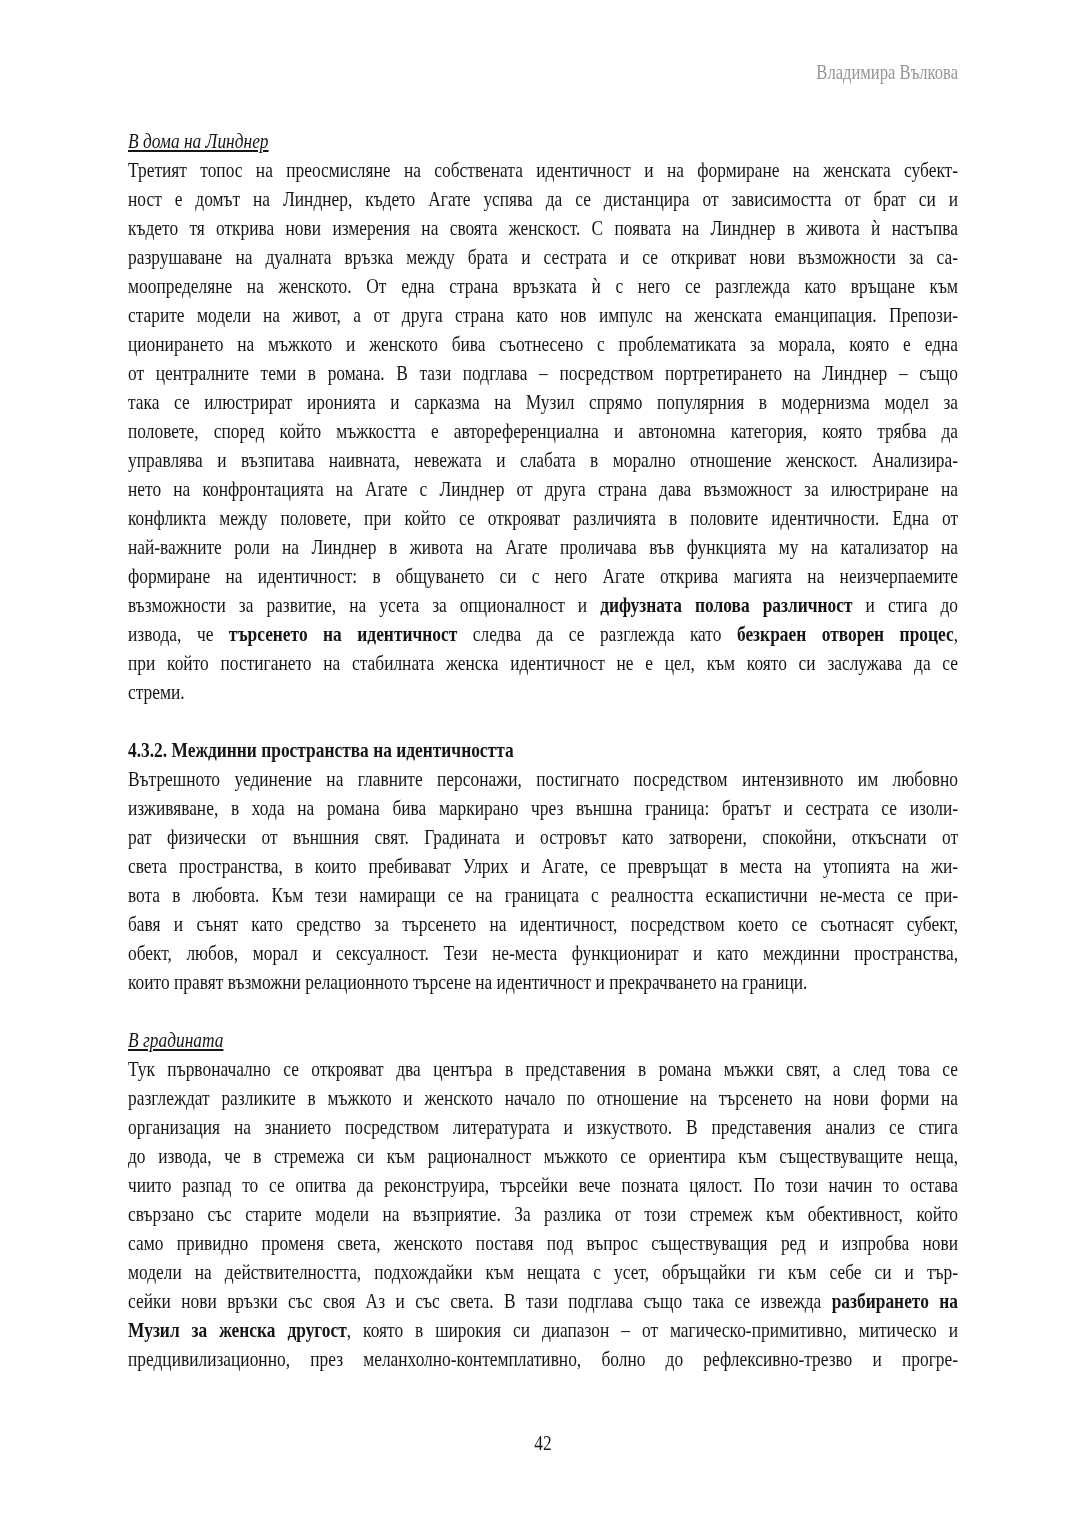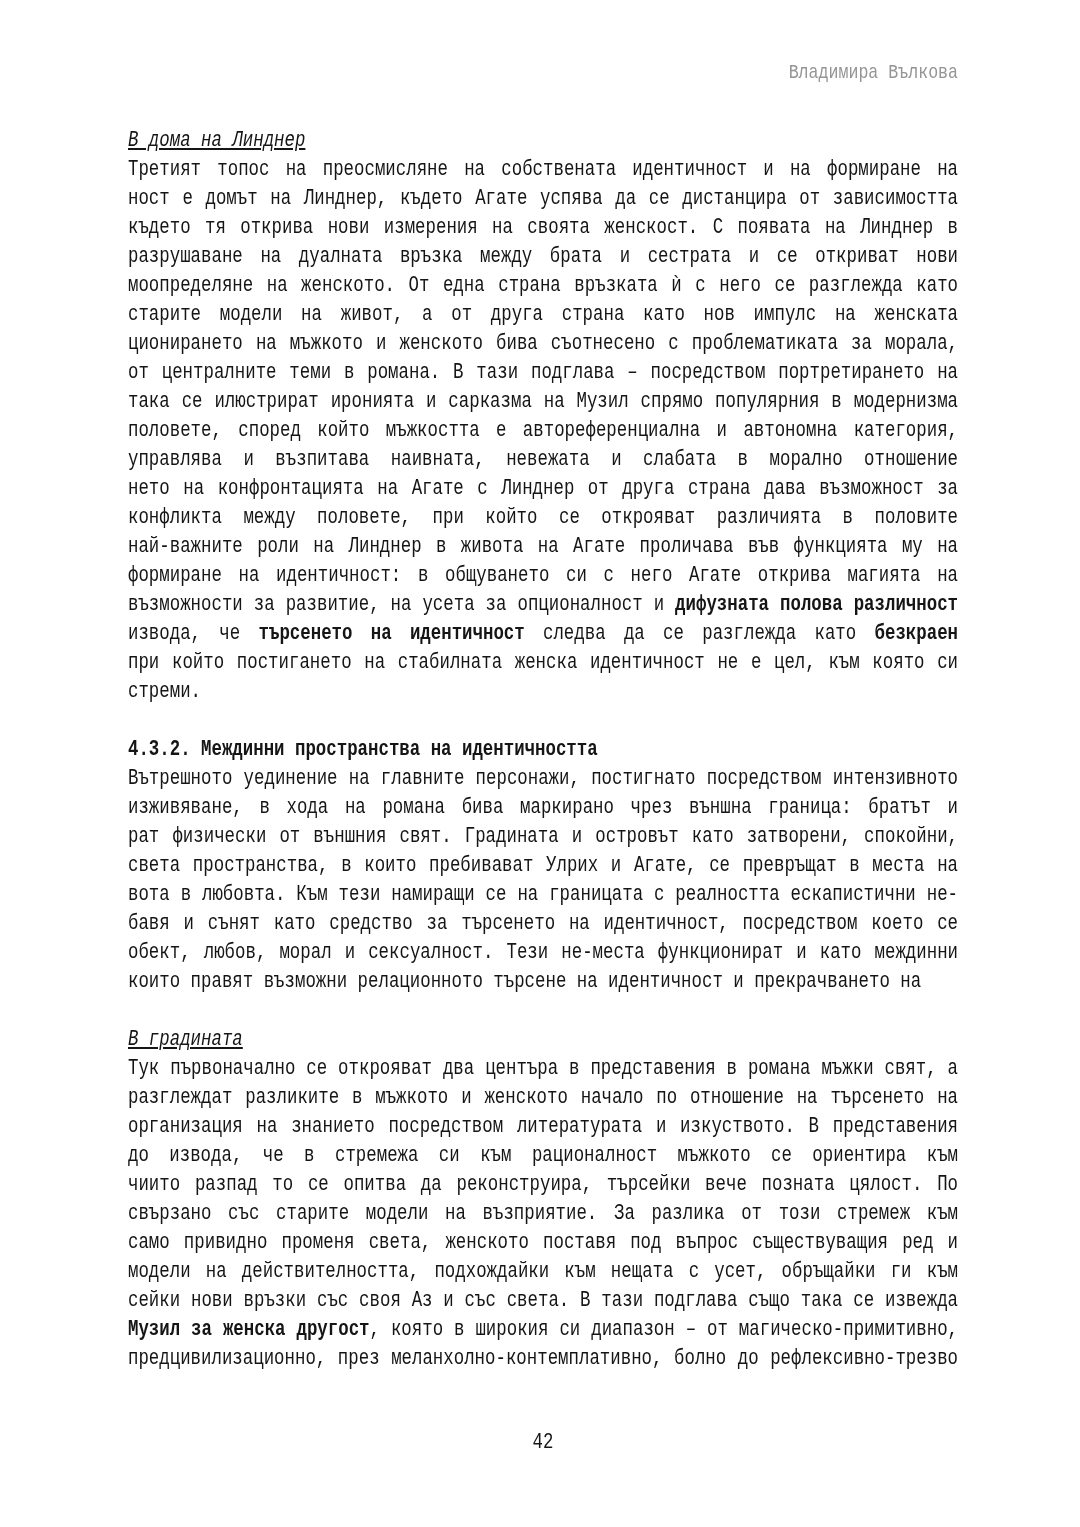--- a/index.html
+++ b/index.html
@@ -2,21 +2,21 @@
 <html lang="bg" style="--text: #151515; --gray: #959595; --bg: #ffffff;"><head>
 <meta charset="utf-8">
 <style>
   html, body { margin: 0; padding: 0; background: #ffffff; }
   .page {
     position: relative;
     width: 1024px;
     height: 1527px;
     background: var(--bg, #ffffff);
     overflow: hidden;
-    font-family: Liberation Mono, monospace;
+    font-family: Liberation Serif, serif;
     color: var(--text, #151515);
   }
   
   .inner {
     width: 1050px;
     margin-left: 128px;
     transform: scaleX(0.7905);
     transform-origin: 0 0;
   }
   .author {

